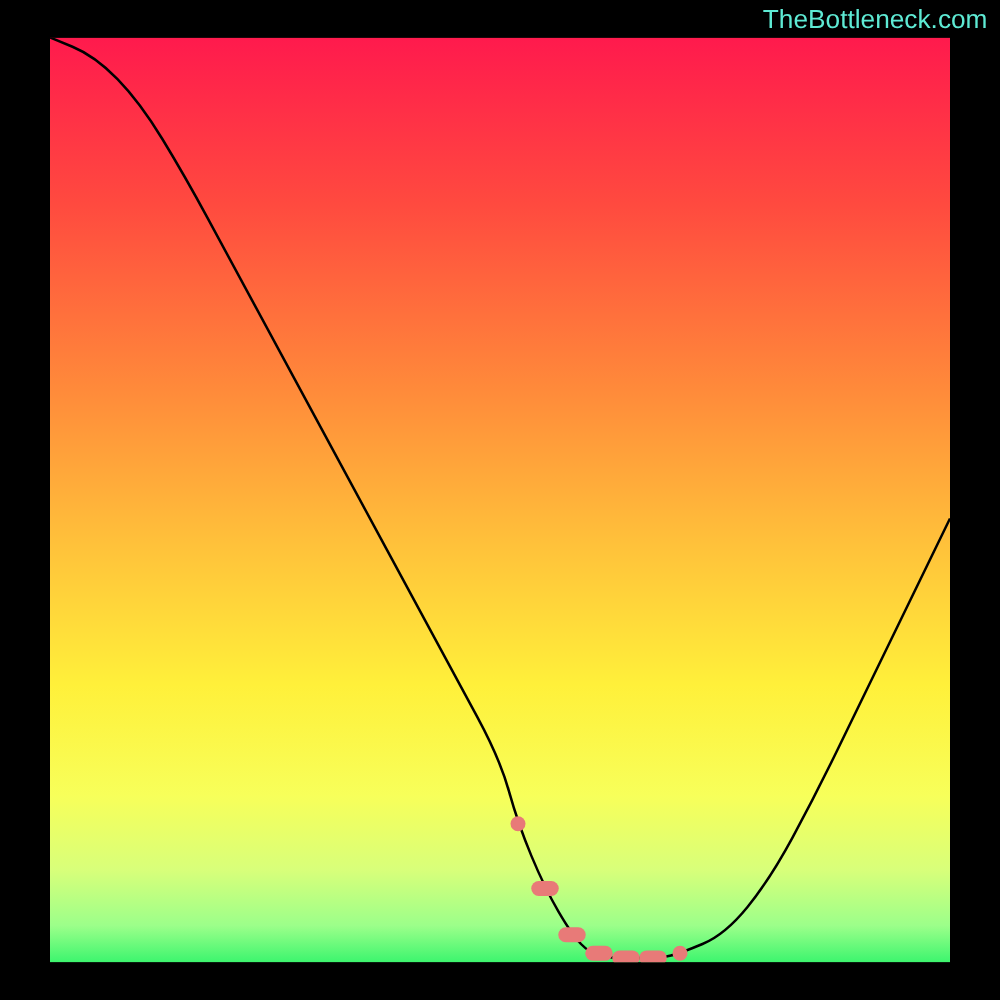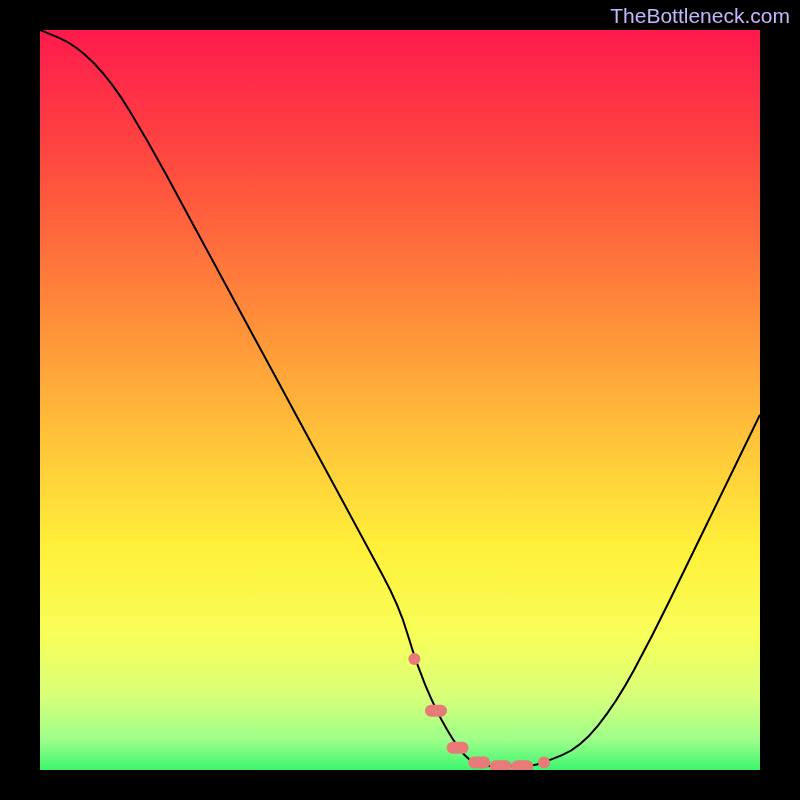--- a/index.html
+++ b/index.html
@@ -5,21 +5,21 @@
   * { margin: 0; padding: 0; box-sizing: border-box; }
   html, body { width: 800px; height: 800px; background: #000; overflow: hidden; }
   .container { position: relative; width: 800px; height: 800px; background: #000; }
   .watermark {
     position: absolute;
     top: 4px;
     right: 10px;
     font-family: Arial, Helvetica, sans-serif;
     font-size: 21px;
     font-weight: 500;
-    color: #c4b5fd;
+    color: #5eead4;
     z-index: 10;
   }
   .plot-area {
     position: absolute;
     left: 40px;
     top: 30px;
     width: 720px;
     height: 740px;
     overflow: hidden;
   }

